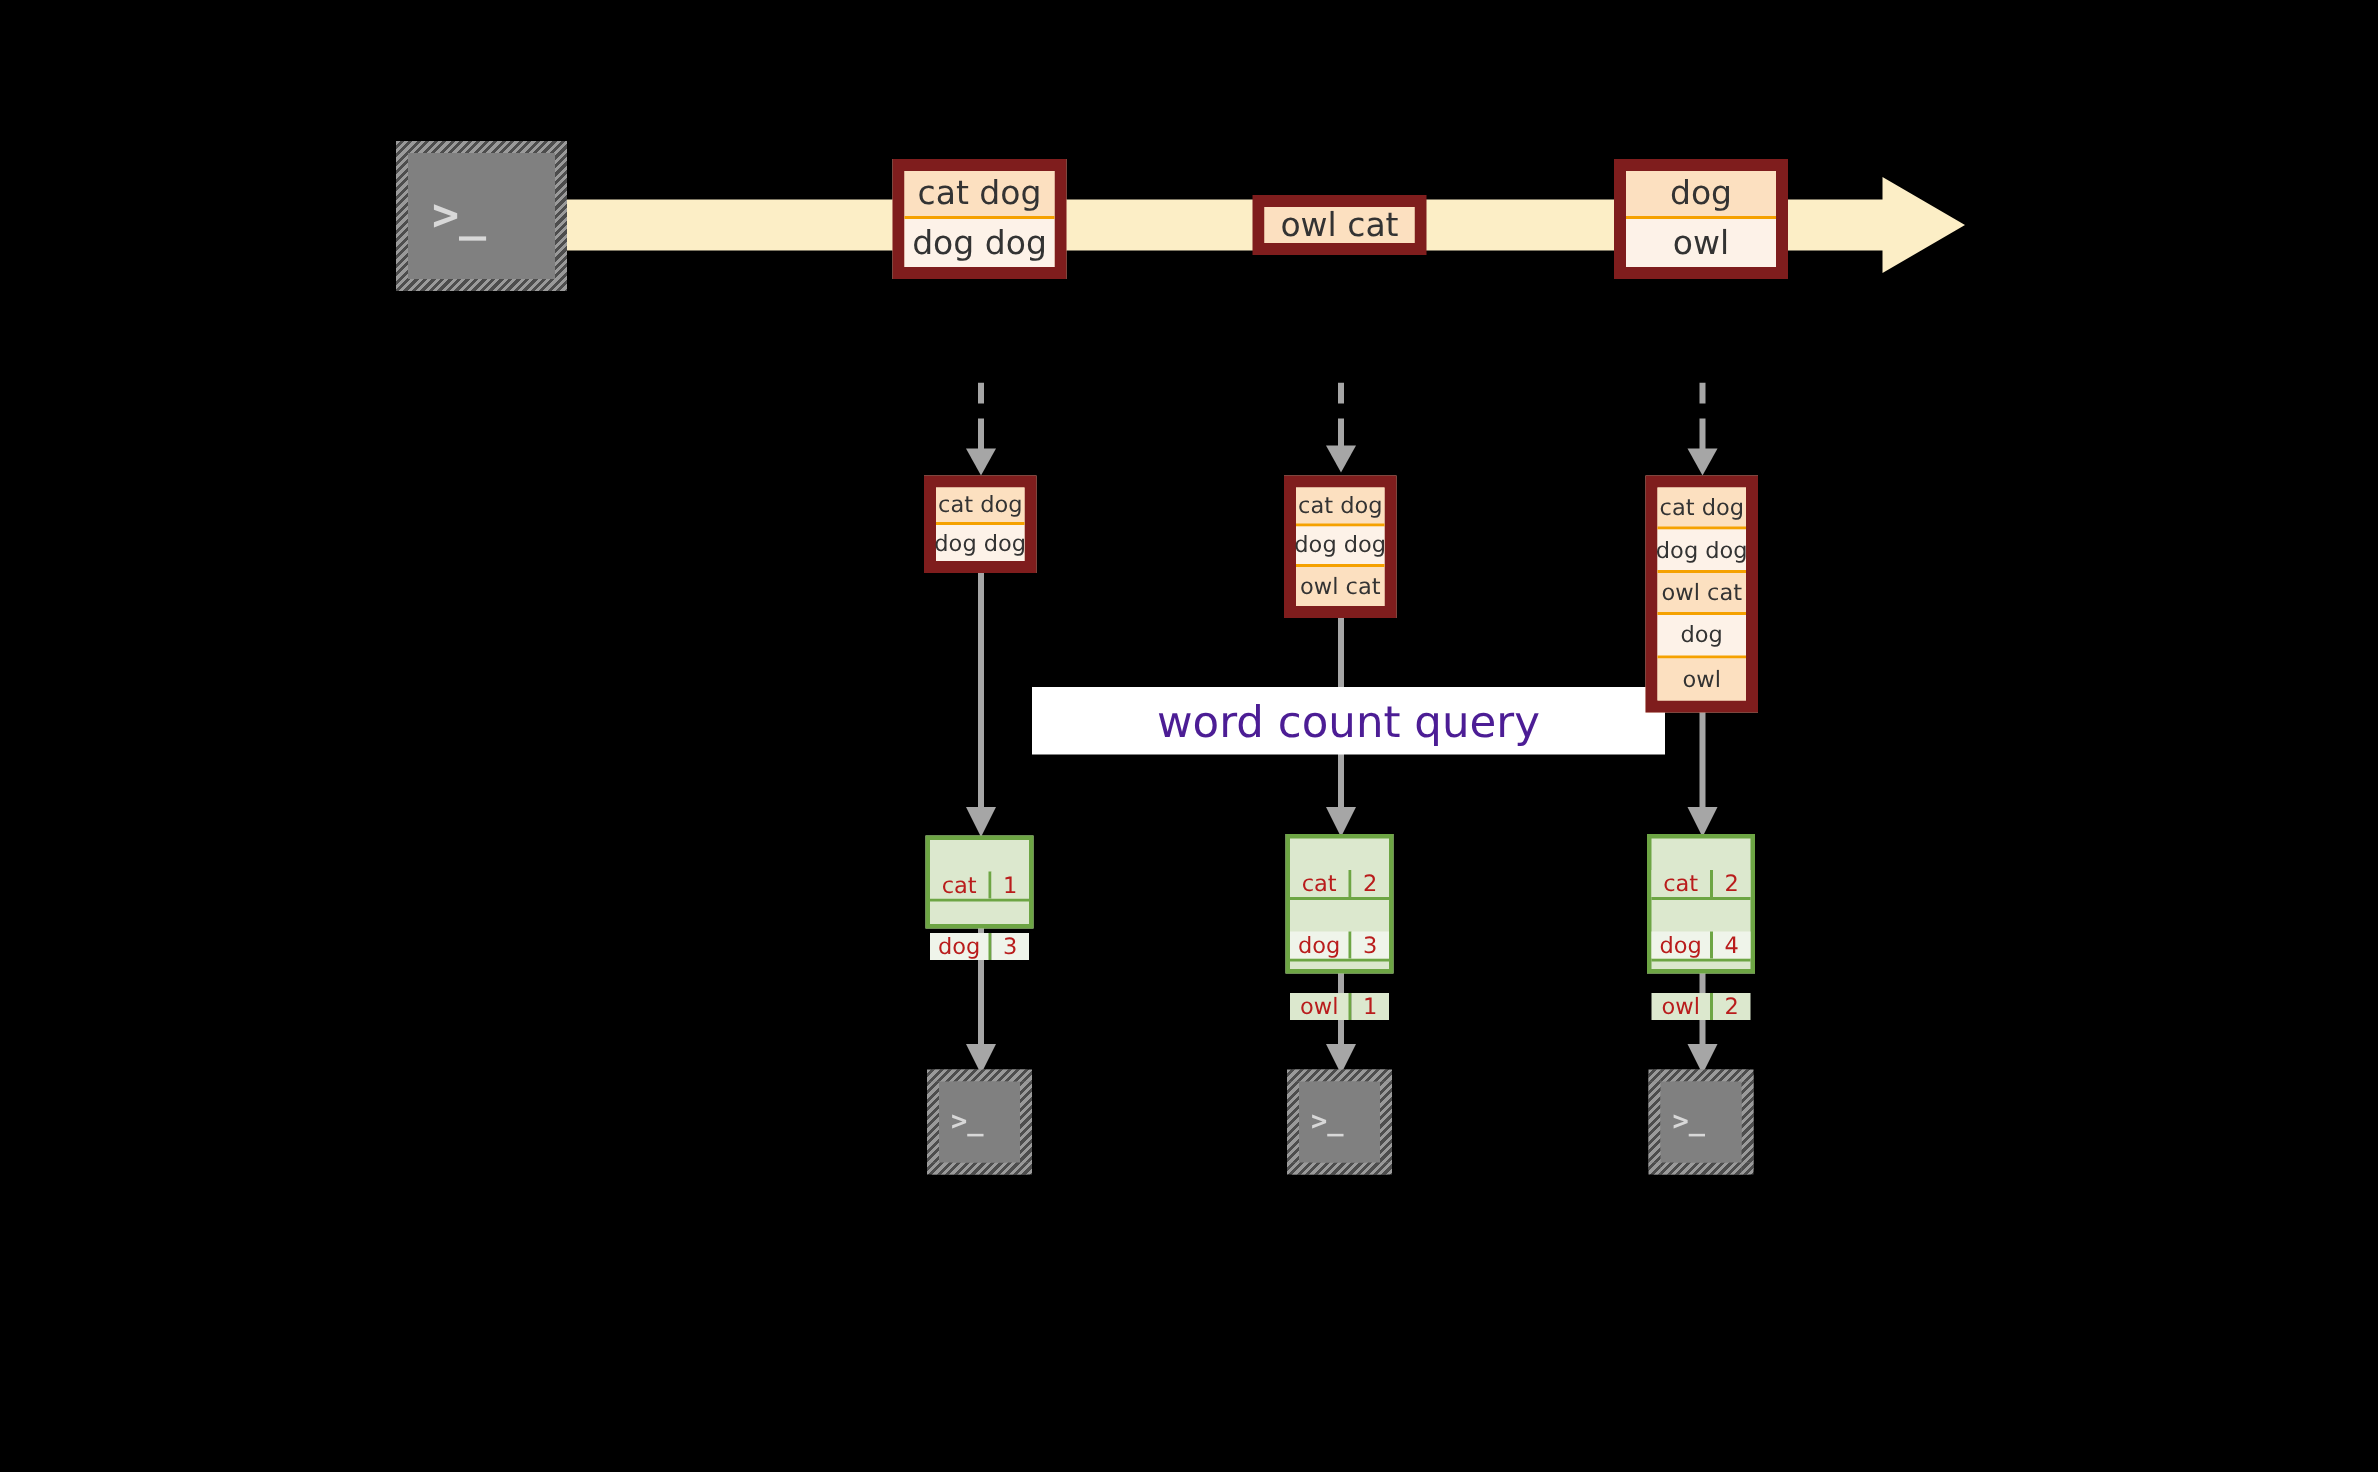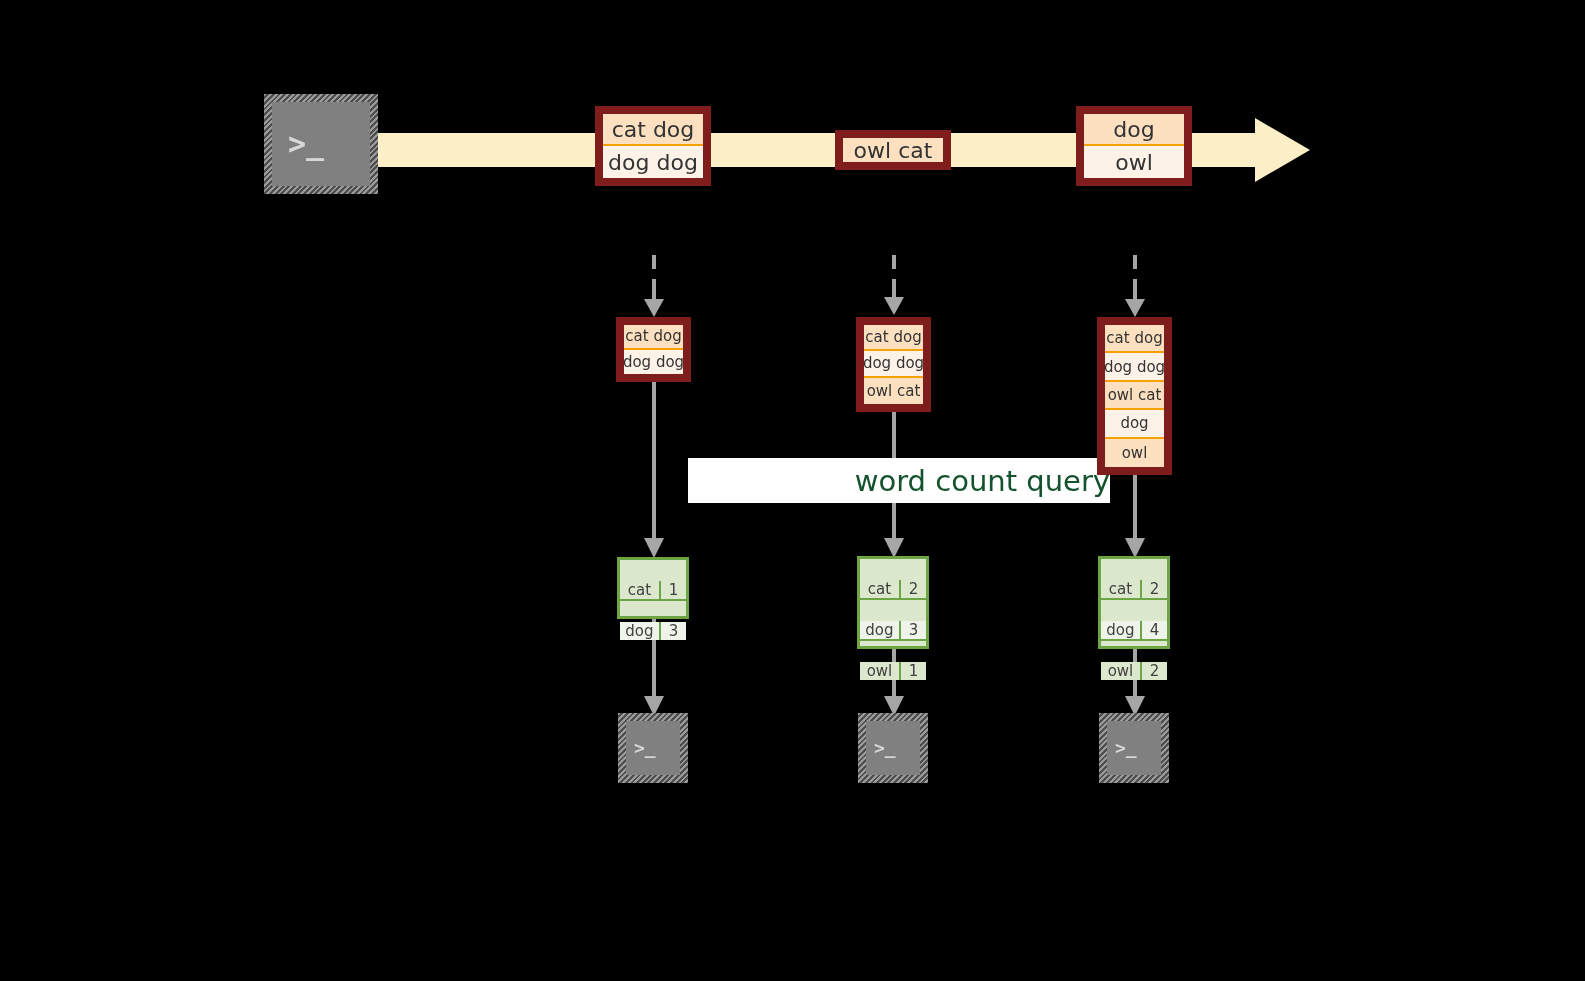--- a/index.html
+++ b/index.html
@@ -88,21 +88,21 @@
     display: flex;
     flex: 1 1 0;
     border-bottom: 2px solid #6DA544;
   }
   .res-row:last-child { border-bottom: none; }
   .res-cell {
     box-sizing: border-box;
     display: flex;
     align-items: center;
     justify-content: center;
-    color: #404040;
+    color: #b91c1c;
     white-space: nowrap;
     margin-top: 21px;
   }
   .res-cell.key {
     border-right: 2px solid #6DA544;
   }
   .res-row.dark  .res-cell { background: #DCE8CE; }
   .res-row.light .res-cell { background: #EFF4EA; }
 
   
@@ -110,22 +110,22 @@
     position: absolute;
     pointer-events: none;
   }
 
   
   .query-band {
     position: absolute;
     background: #FFFFFF;
     display: flex;
     align-items: center;
-    justify-content: flex-end;
-    color: #14532d;
+    justify-content: center;
+    color: #4c1d95;
     white-space: nowrap;
   }
 </style>
 </head>
 <body>
 
 <div id="stage">
 
   <svg class="stream-arrow" style="left:0px; top:100px; width:1585px; height:100px;" viewBox="0 0 1585 100">
     <path d="M 366 33 L 1255 33 L 1255 18 L 1310 50 L 1255 82 L 1255 67 L 366 67 Z" fill="#FCEEC6"></path>

